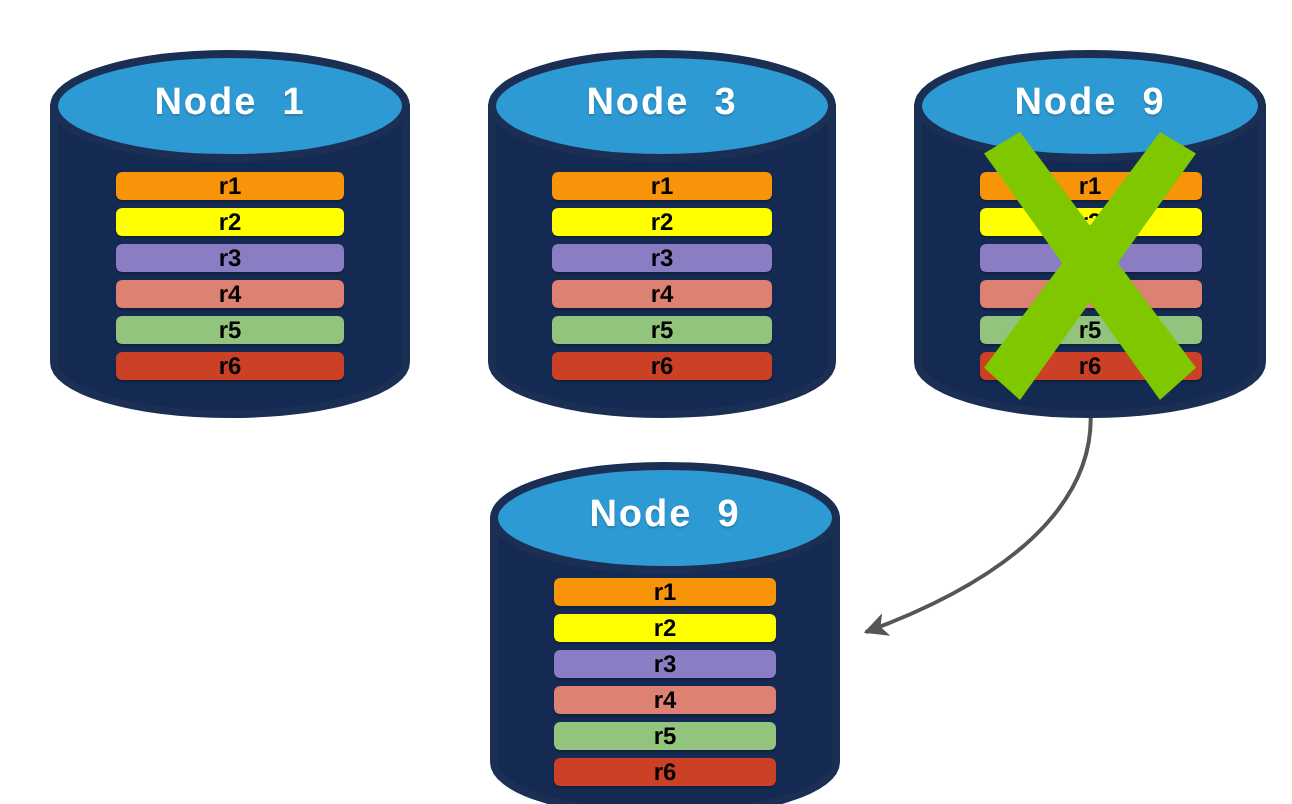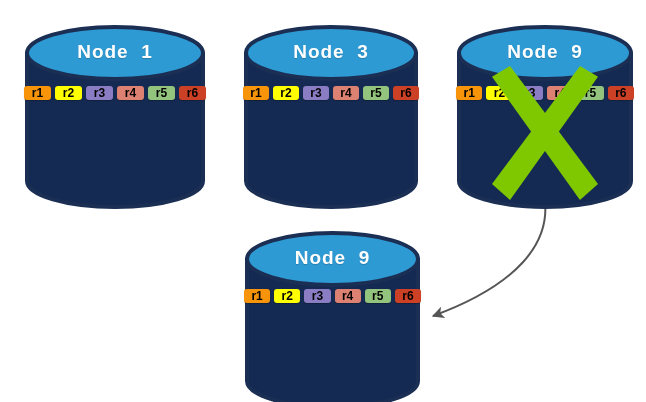--- a/index.html
+++ b/index.html
@@ -42,21 +42,21 @@
     letter-spacing: 1px;
     text-shadow: 0 1px 1px rgba(0,0,0,0.18);
     pointer-events: none;
     white-space: pre;
   }
   .rows {
     position: absolute;
     left: 0;
     width: 100%;
     display: flex;
-    flex-direction: row;
+    flex-direction: column;
   }
   .row {
     position: relative;
     box-sizing: border-box;
     border-radius: 3px;
     color: #000000;
     font-weight: bold;
     text-align: center;
     font-family: "Liberation Sans", sans-serif;
     line-height: 1;

